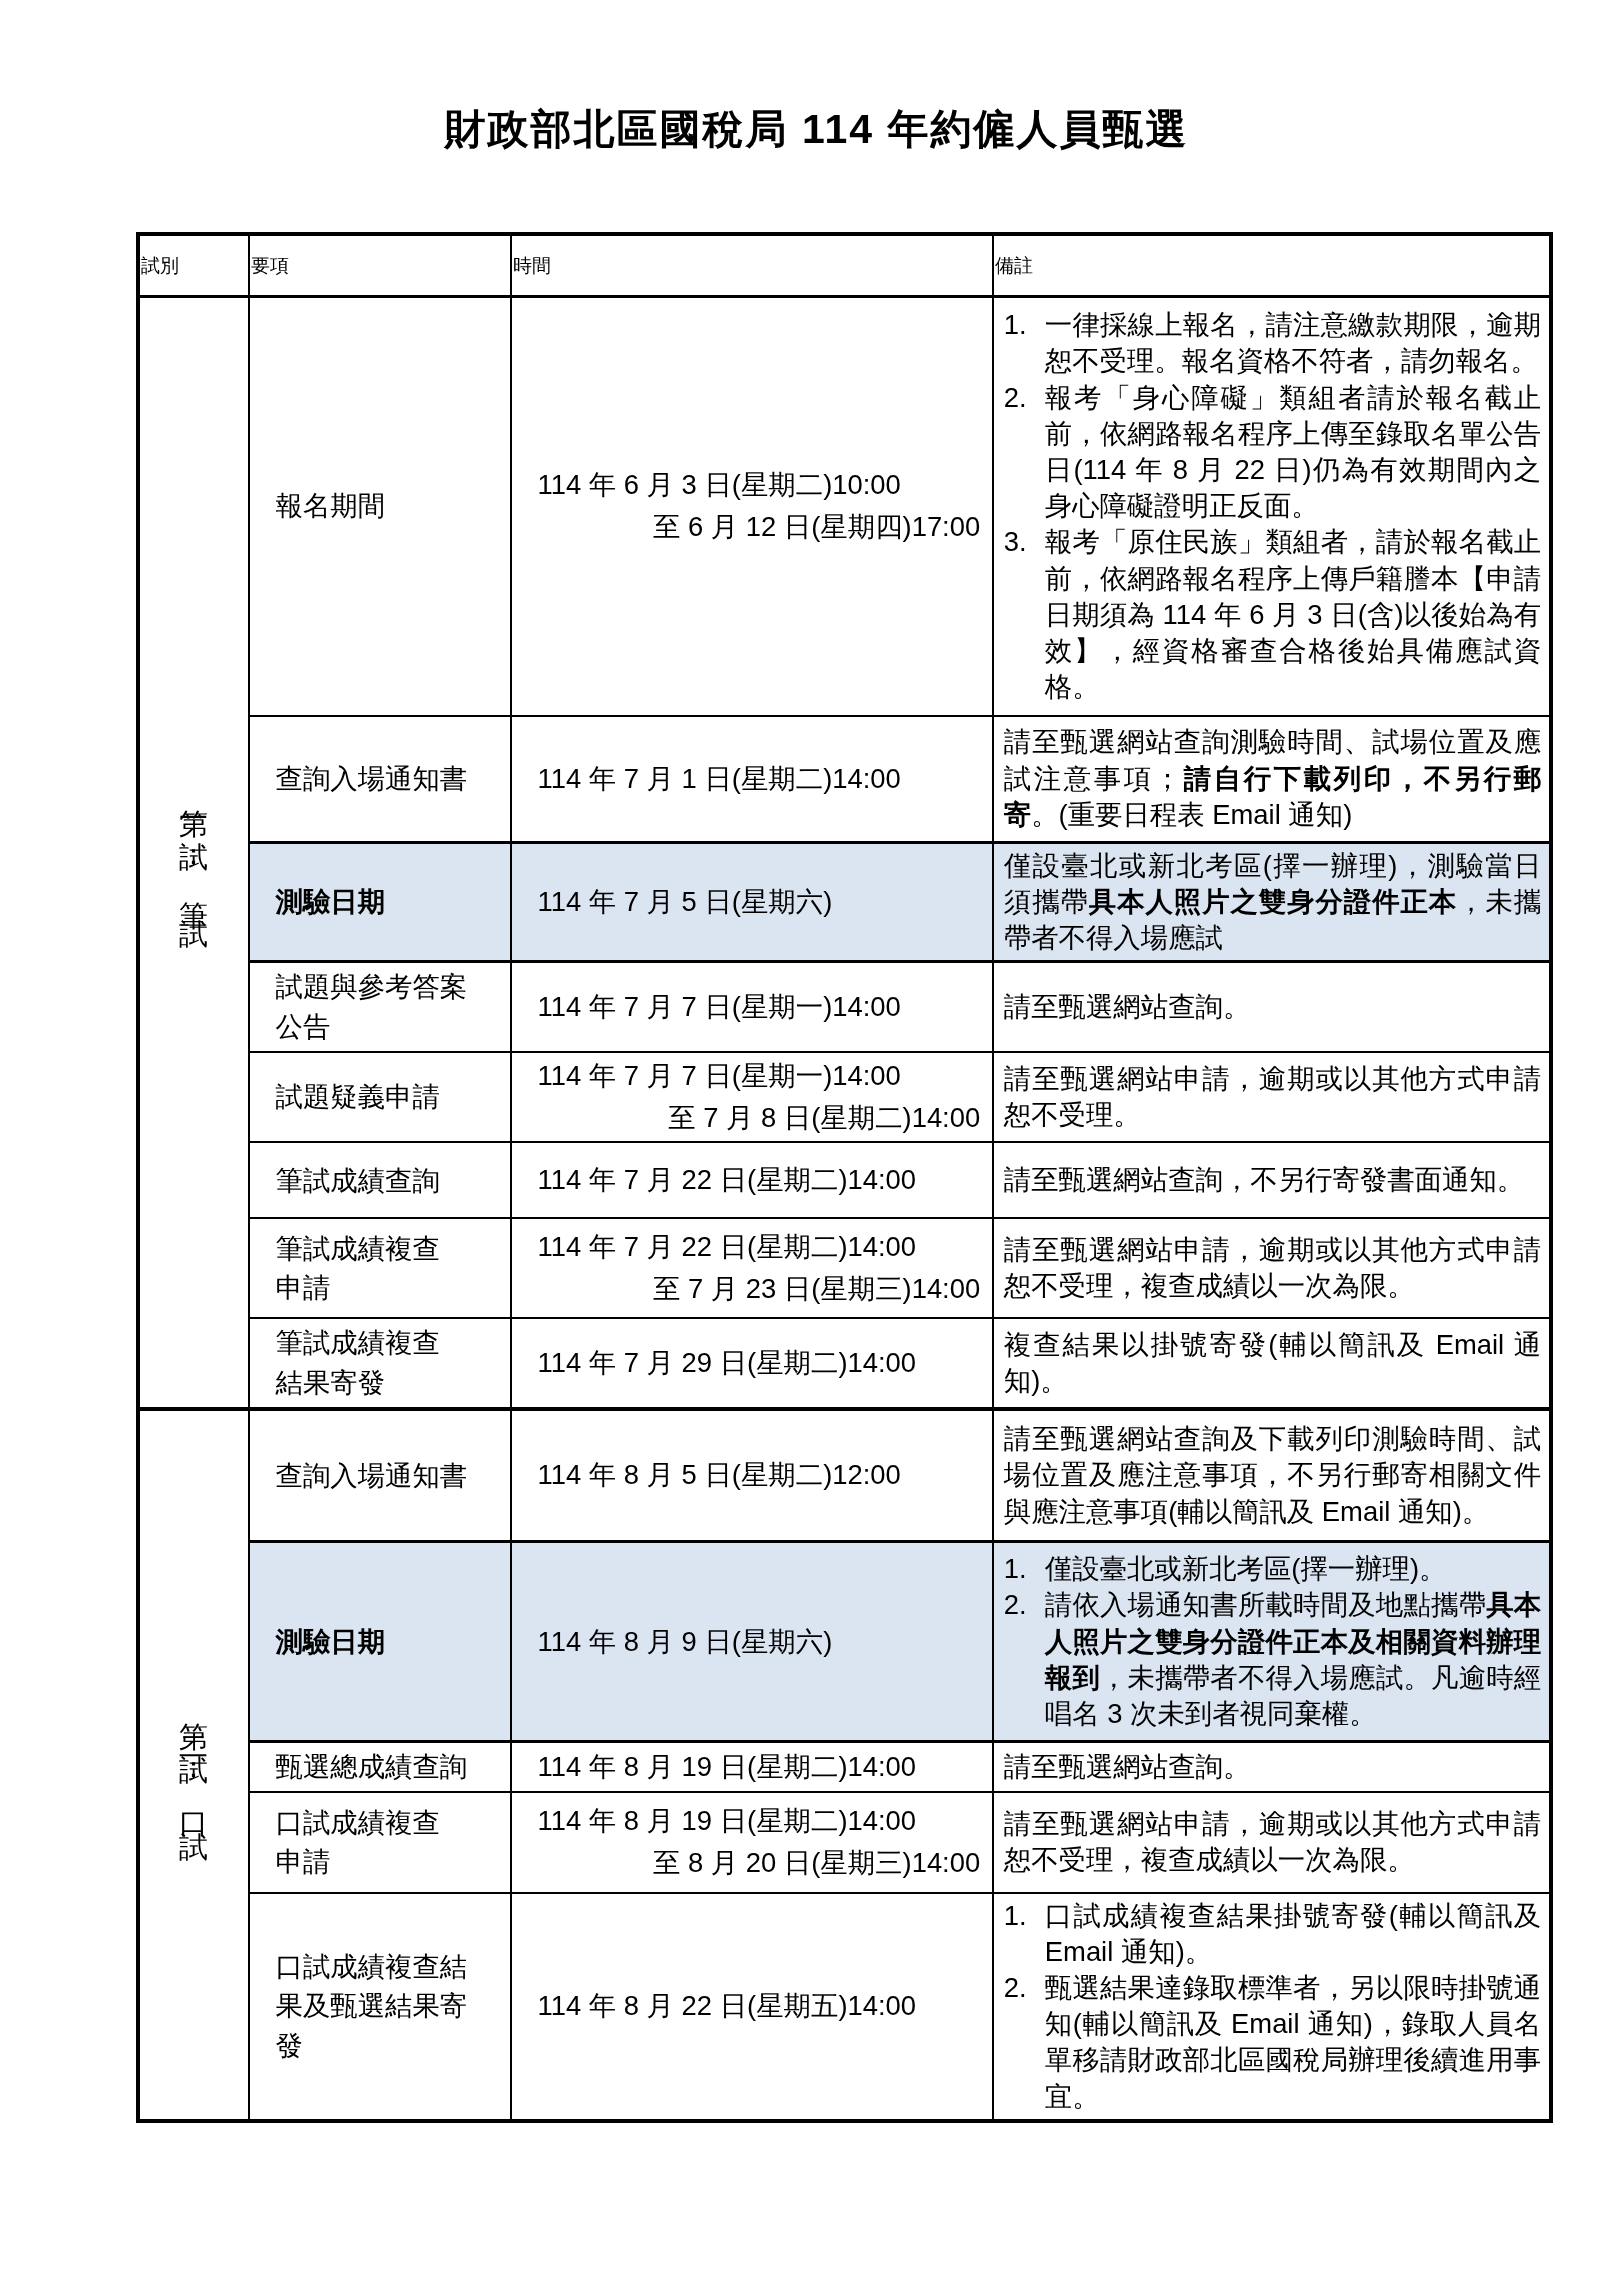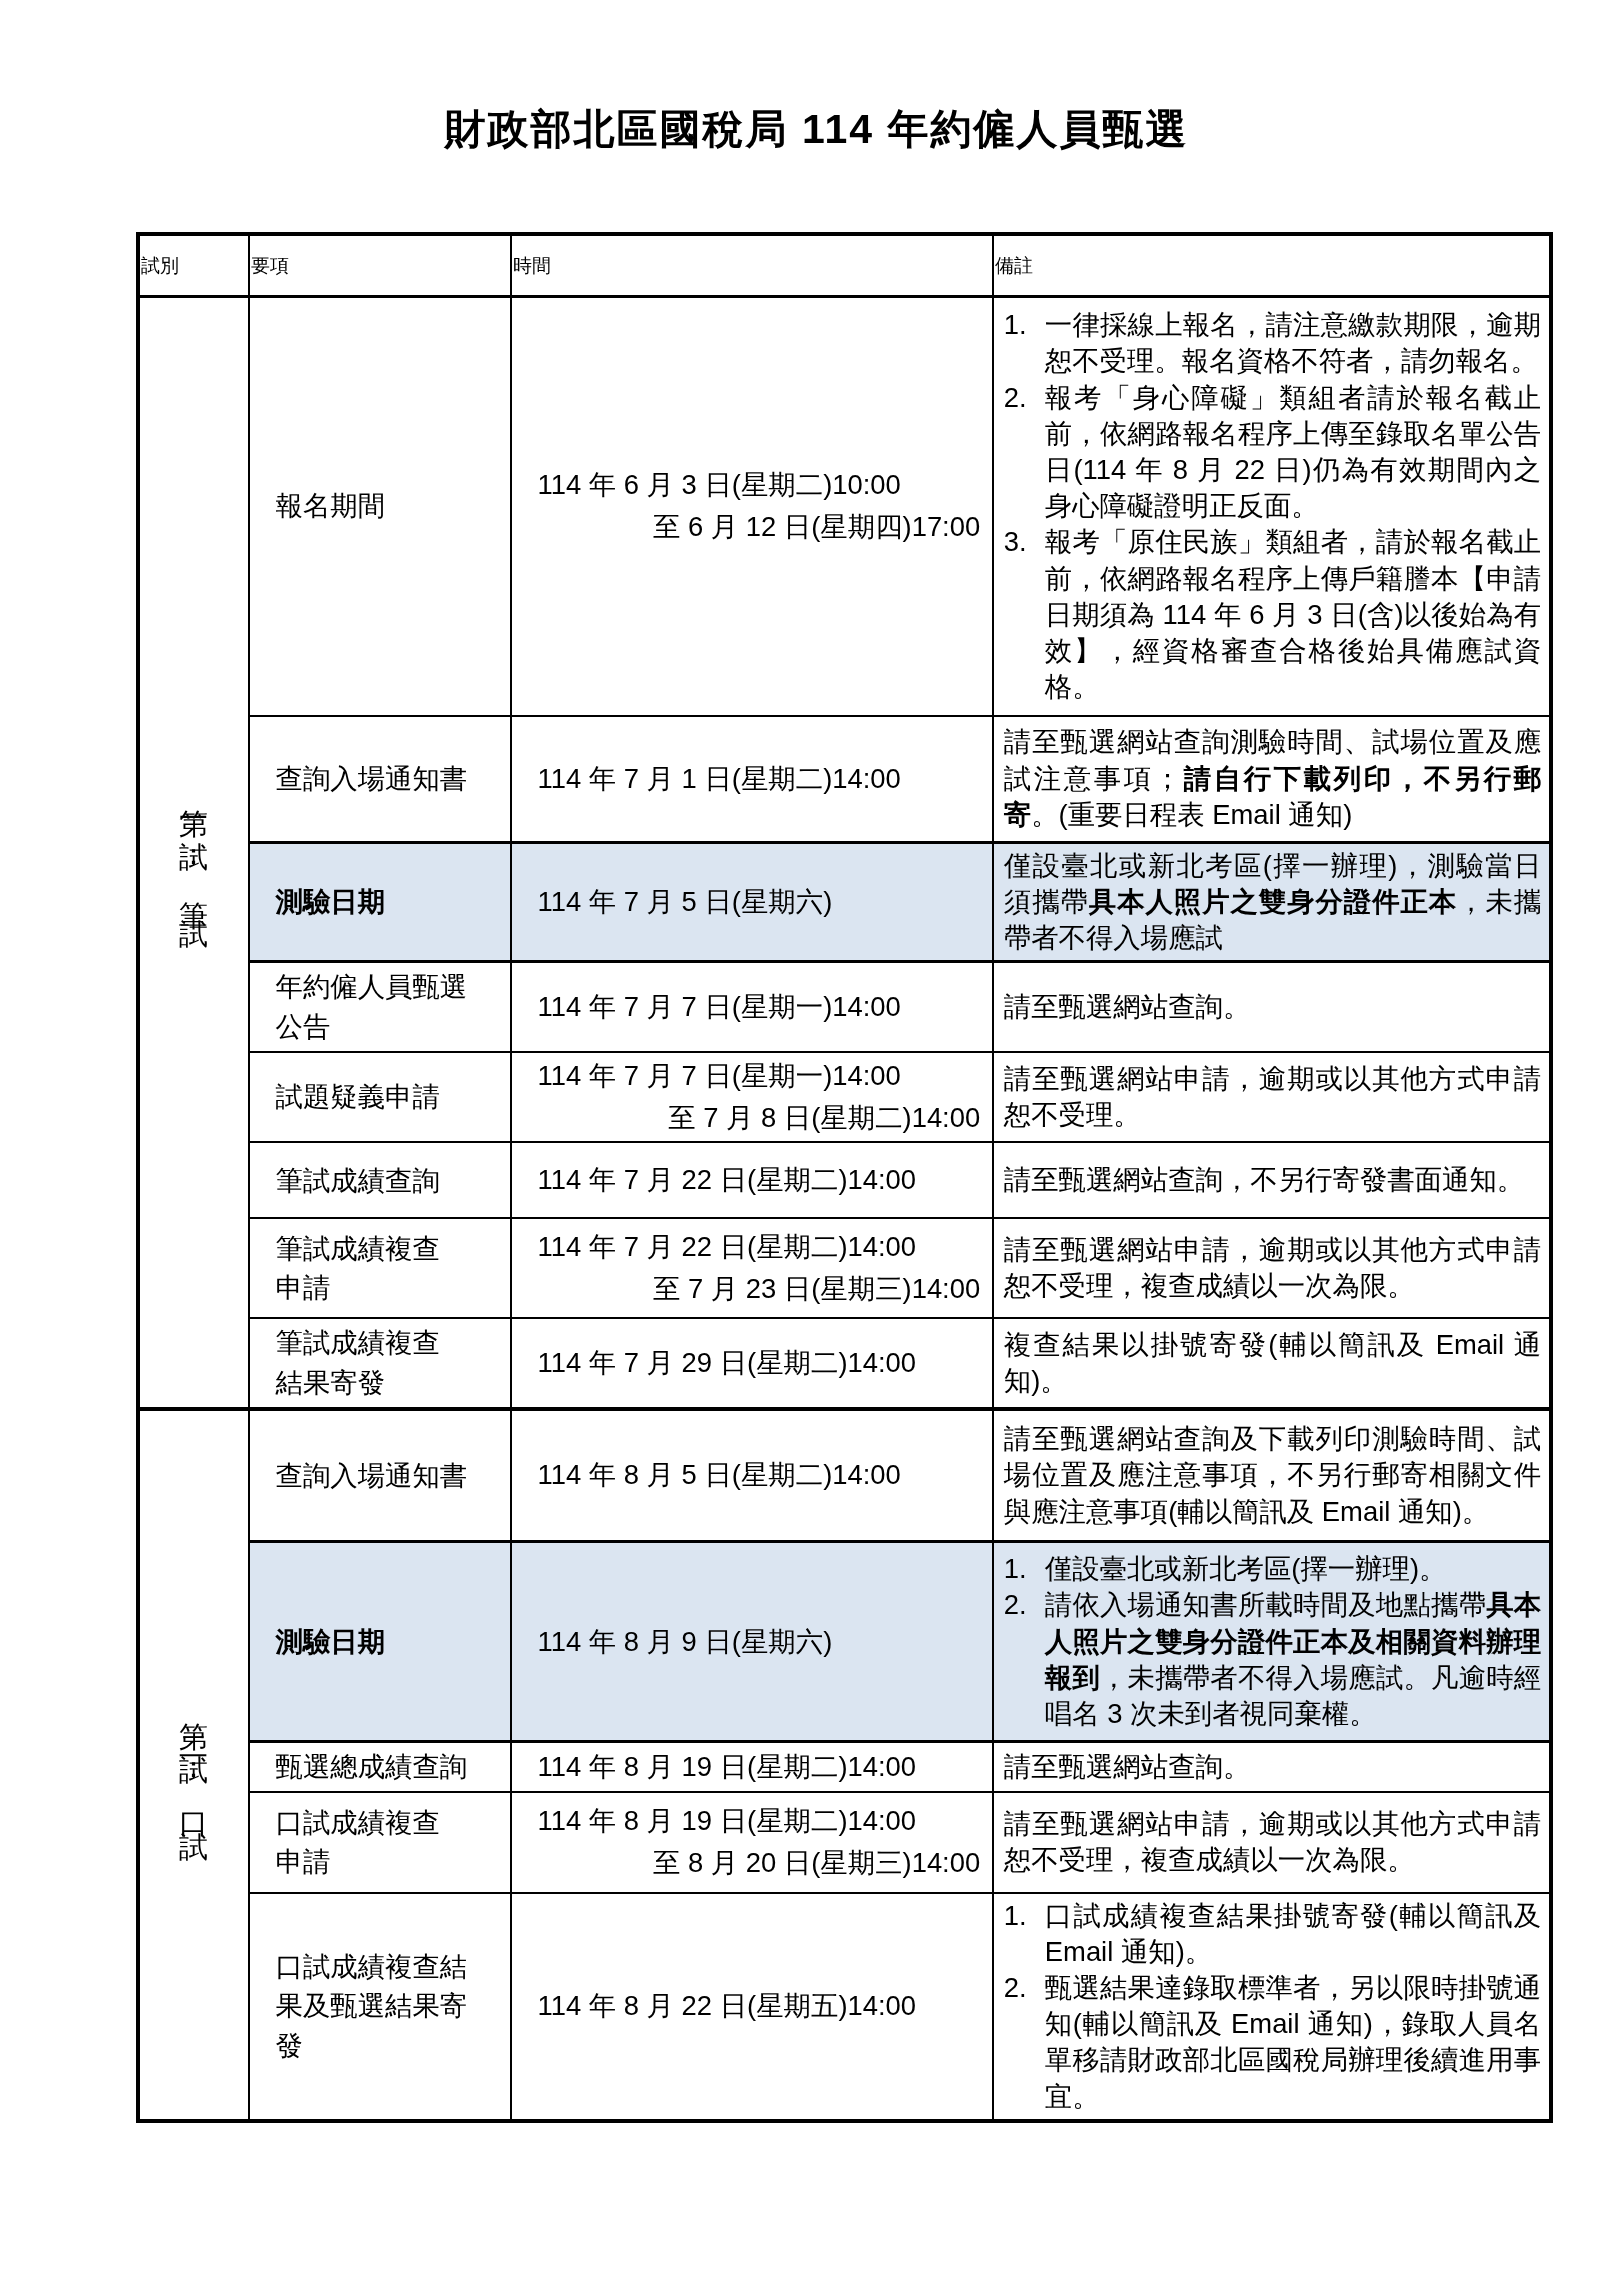--- a/index.html
+++ b/index.html
@@ -127,21 +127,21 @@
         <tr class="hl " style="height: 103px;">
           <td class="col-item cell-bg b">測驗日期</td>
           <td class="col-time cell-bg">
             <div class="t-line">114 年 7 月 5 日(星期六)</div>
           </td>
           <td class="col-remark cell-bg">
             <div class="plain"><span>僅設臺北或新北考區(擇一辦理)，測驗當日須攜帶</span><b>具本人照片之雙身分證件正本</b><span>，未攜帶者不得入場應試</span></div>
           </td>
         </tr>
         <tr style="height: 69px;">
-          <td class="col-item cell-bg">年約僱人員甄選
+          <td class="col-item cell-bg">試題與參考答案
 公告</td>
           <td class="col-time cell-bg">
             <div class="t-line">114 年 7 月 7 日(星期一)14:00</div>
           </td>
           <td class="col-remark cell-bg">
             <div class="plain"><span>請至甄選網站查詢。</span></div>
           </td>
         </tr>
         <tr style="height: 88px;">
           <td class="col-item cell-bg">試題疑義申請</td>
@@ -180,21 +180,21 @@
             <div class="t-line">114 年 7 月 29 日(星期二)14:00</div>
           </td>
           <td class="col-remark cell-bg">
             <div class="plain"><span>複查結果以掛號寄發(輔以簡訊及 Email 通知)。</span></div>
           </td>
         </tr>
         <tr class="sec-top" style="height: 133px;">
           <td class="col-exam" rowspan="5"><span class="vertical">第二試：口試</span></td>
           <td class="col-item cell-bg">查詢入場通知書</td>
           <td class="col-time cell-bg">
-            <div class="t-line">114 年 8 月 5 日(星期二)14:00</div>
+            <div class="t-line">114 年 8 月 5 日(星期二)12:00</div>
           </td>
           <td class="col-remark cell-bg">
             <div class="plain"><span>請至甄選網站查詢及下載列印測驗時間、試場位置及應注意事項，不另行郵寄相關文件與應注意事項(輔以簡訊及 Email 通知)。</span></div>
           </td>
         </tr>
         <tr class="hl " style="height: 200px;">
           <td class="col-item cell-bg b">測驗日期</td>
           <td class="col-time cell-bg">
             <div class="t-line">114 年 8 月 9 日(星期六)</div>
           </td>

